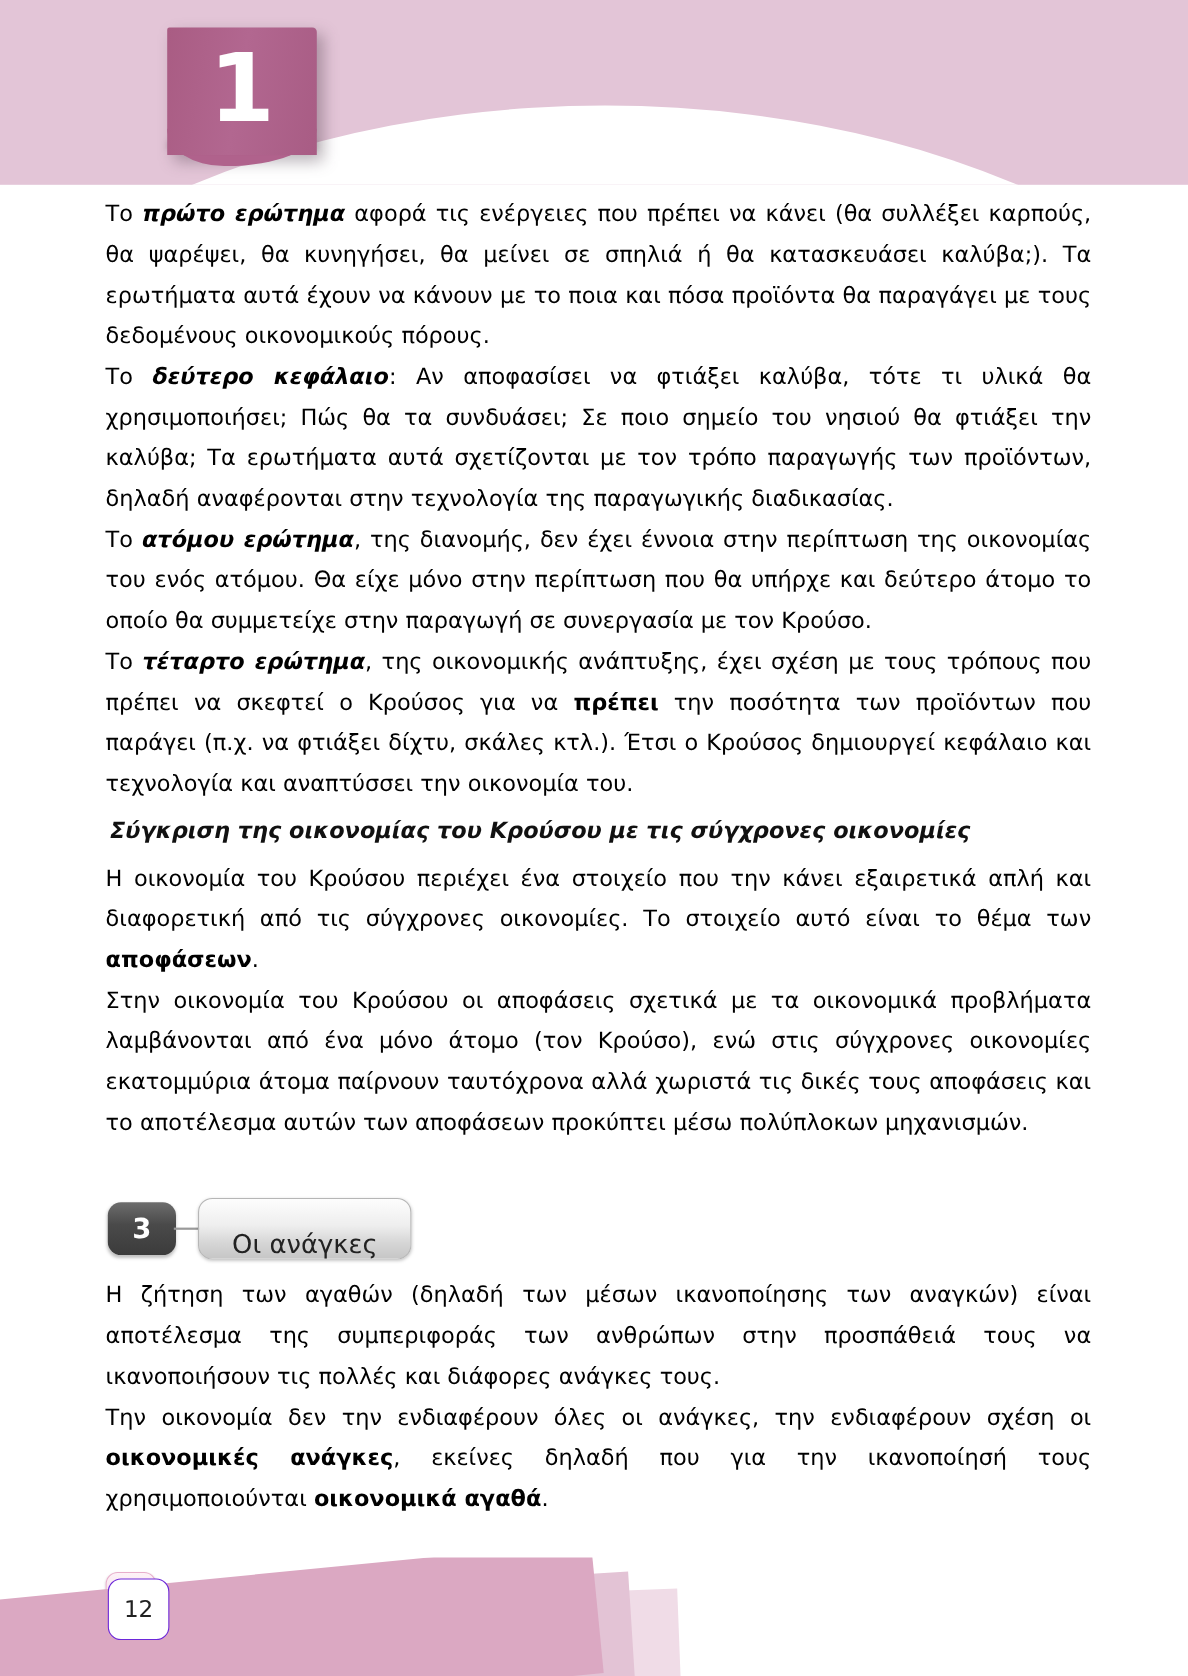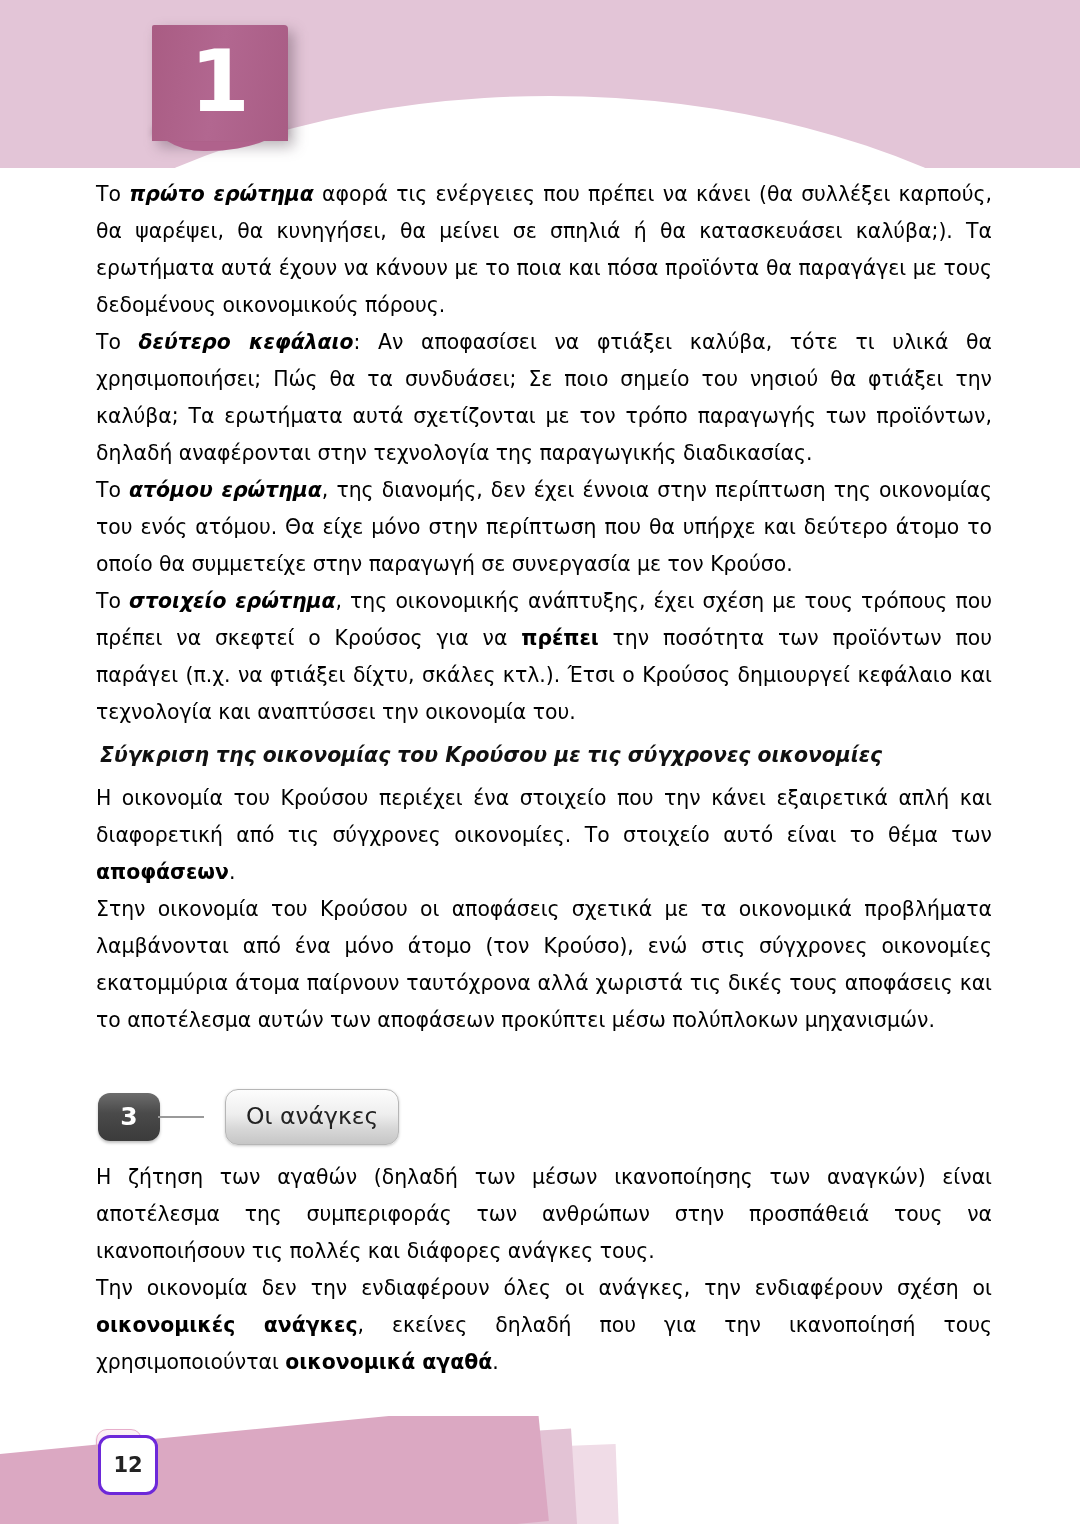--- a/index.html
+++ b/index.html
@@ -153,29 +153,28 @@
     top: 27px;
     width: 46px;
     height: 2px;
     background: #9a9a9a;
   }
   .sec-pill {
     position: absolute;
     left: 84px;
     top: 0;
     height: 56px;
-    padding: 0 20px;
+    padding: 0 30px;
     border-radius: 13px;
     background: linear-gradient(180deg, #fdfdfd 0%, #eeeeee 45%, #d7d7d7 72%, #c6c6c6 100%);
     border: 1px solid #b6b6b6;
     box-shadow: 0 1px 3px rgba(0,0,0,0.22);
     display: flex;
-    align-items: center;
+    align-items: flex-end;
     box-sizing: border-box;
-    margin-left: 45px;
   }
   .sec-pill span {
     font-size: 23.5px;
     color: #222222;
     line-height: 1;
   }
 
   
   .prop-pill {
     display: inline-flex;
@@ -229,27 +228,26 @@
     transform: rotate(-5.6deg);
     transform-origin: left top;
   }
   .page-num {
     position: absolute;
     left: 98px;
     top: 19px;
     width: 54px;
     height: 54px;
     background: #ffffff;
-    border: 3px solid #6d28d9;
+    border: 1px solid #6d28d9;
     border-radius: 12px;
     display: flex;
     align-items: center;
     justify-content: center;
     z-index: 5;
-    font-weight: bold;
   }
   .page-num span {
     font-size: 21px;
     color: #222222;
     line-height: 1;
   }
 </style>
 </head>
 <body>
 
@@ -268,21 +266,21 @@
   </div>
 
   <div class="content">
 
     <p class="txt"><span>Το </span><i class="bi">πρώτο ερώτημα</i><span> αφορά τις ενέργειες που πρέπει να κάνει (θα συλλέξει καρπούς, θα ψαρέψει, θα κυνηγήσει, θα μείνει σε σπηλιά ή θα κατασκευάσει καλύβα;). Τα ερωτήματα αυτά έχουν να κάνουν με το ποια και πόσα προϊόντα θα παραγάγει με τους δεδομένους οικονομικούς πόρους.</span></p>
 
     <p class="txt"><span>Το </span><i class="bi">δεύτερο κεφάλαιο</i><span>: Αν αποφασίσει να φτιάξει καλύβα, τότε τι υλικά θα χρησιμοποιήσει; Πώς θα τα συνδυάσει; Σε ποιο σημείο του νησιού θα φτιάξει την καλύβα; Τα ερωτήματα αυτά σχετίζονται με τον τρόπο παραγωγής των προϊόντων, δηλαδή αναφέρονται στην τεχνολογία της παραγωγικής διαδικασίας.</span></p>
 
     <p class="txt"><span>Το </span><i class="bi">ατόμου ερώτημα</i><span>, της διανομής, δεν έχει έννοια στην περίπτωση της οικονομίας του ενός ατόμου. Θα είχε μόνο στην περίπτωση που θα υπήρχε και δεύτερο άτομο το οποίο θα συμμετείχε στην παραγωγή σε συνεργασία με τον Κρούσο.</span></p>
 
-    <p class="txt"><span>Το </span><i class="bi">στοιχείο ερώτημα</i><span>, της οικονομικής ανάπτυξης, έχει σχέση με τους τρόπους που πρέπει να σκεφτεί ο Κρούσος για να </span><b>πρέπει</b><span> την ποσότητα των προϊόντων που παράγει (π.χ. να φτιάξει δίχτυ, σκάλες κτλ.). Έτσι ο Κρούσος δημιουργεί κεφάλαιο και τεχνολογία και αναπτύσσει την οικονομία του.</span></p>
+    <p class="txt"><span>Το </span><i class="bi">τέταρτο ερώτημα</i><span>, της οικονομικής ανάπτυξης, έχει σχέση με τους τρόπους που πρέπει να σκεφτεί ο Κρούσος για να </span><b>πρέπει</b><span> την ποσότητα των προϊόντων που παράγει (π.χ. να φτιάξει δίχτυ, σκάλες κτλ.). Έτσι ο Κρούσος δημιουργεί κεφάλαιο και τεχνολογία και αναπτύσσει την οικονομία του.</span></p>
 
     <p class="subhead">Σύγκριση της οικονομίας του Κρούσου με τις σύγχρονες οικονομίες</p>
 
     <p class="txt"><span>Η οικονομία του Κρούσου περιέχει ένα στοιχείο που την κάνει εξαιρετικά απλή και διαφορετική από τις σύγχρονες οικονομίες. Το στοιχείο αυτό είναι το θέμα των </span><b>αποφάσεων</b><span>.</span></p>
 
     <p class="txt">Στην οικονομία του Κρούσου οι αποφάσεις σχετικά με τα οικονομικά προβλήματα λαμβάνονται από ένα μόνο άτομο (τον Κρούσο), ενώ στις σύγχρονες οικονομίες εκατομμύρια άτομα παίρνουν ταυτόχρονα αλλά χωριστά τις δικές τους αποφάσεις και το αποτέλεσμα αυτών των αποφάσεων προκύπτει μέσω πολύπλοκων μηχανισμών.</p>
 
     
     <div class="section-head">
       <div class="sec-num">3</div>

